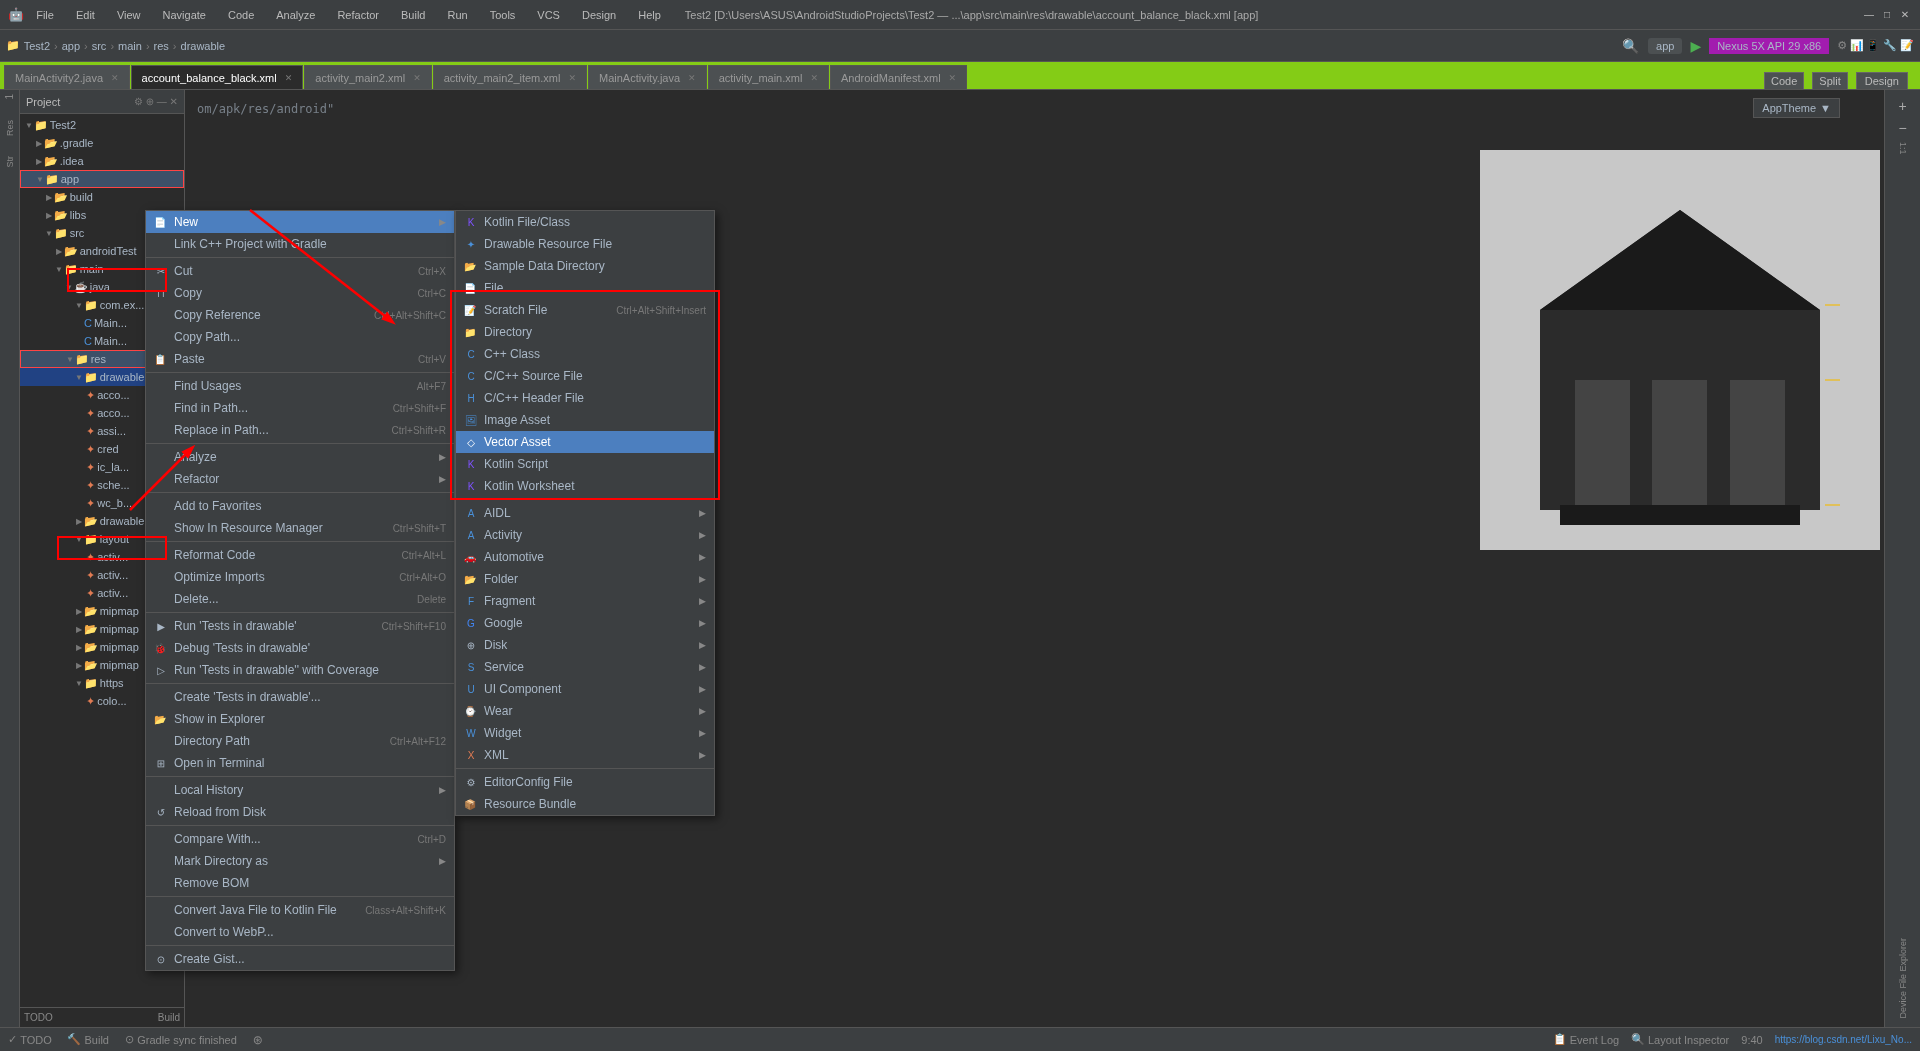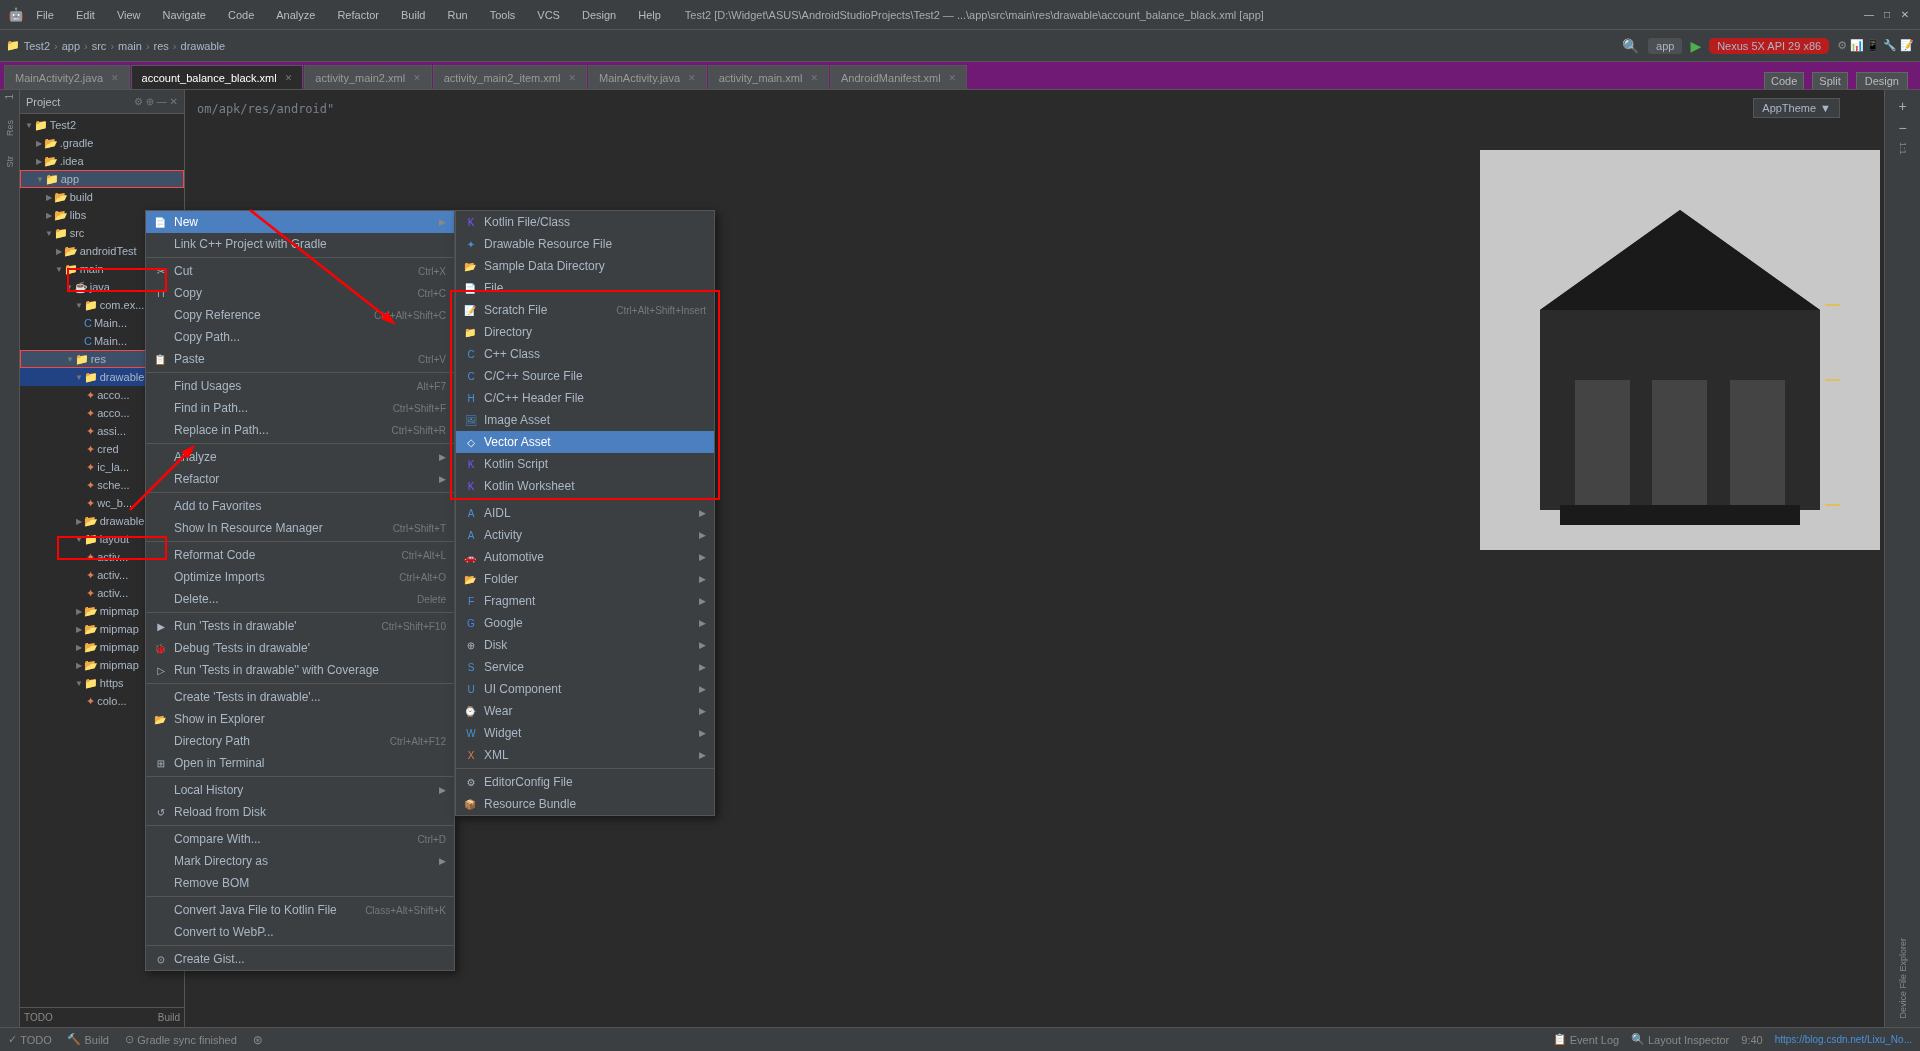--- a/index.html
+++ b/index.html
@@ -80,21 +80,21 @@
     .toolbar-right {
       margin-left: auto;
       display: flex;
       align-items: center;
       gap: 8px;
     }
 
     
     .tab-bar {
       height: 28px;
-      background: #701a75;
+      background: #84cc16;
       display: flex;
       align-items: flex-end;
       padding: 0 4px;
       border-bottom: 1px solid #555;
       overflow: hidden;
     }
     .tab {
       height: 24px;
       padding: 0 10px;
       background: #4c5052;
@@ -305,21 +305,21 @@
     <span>Code</span>
     <span>Analyze</span>
     <span>Refactor</span>
     <span>Build</span>
     <span>Run</span>
     <span>Tools</span>
     <span>VCS</span>
     <span>Design</span>
     <span>Help</span>
   </div>
-  <span class="title-text">Test2 [D:\Widget\ASUS\AndroidStudioProjects\Test2 — ...\app\src\main\res\drawable\account_balance_black.xml [app]</span>
+  <span class="title-text">Test2 [D:\Users\ASUS\AndroidStudioProjects\Test2 — ...\app\src\main\res\drawable\account_balance_black.xml [app]</span>
   <div class="title-controls">
     <span>—</span>
     <span>□</span>
     <span>✕</span>
   </div>
 </div>
 
 <div class="toolbar">
   <span style="color:#aaa;">📁</span>
   <div class="breadcrumb">
@@ -332,21 +332,21 @@
     <span>main</span>
     <span class="sep">›</span>
     <span>res</span>
     <span class="sep">›</span>
     <span>drawable</span>
   </div>
   <div class="toolbar-right">
     <span style="font-size:14px;">🔍</span>
     <span style="background:#4c5052; padding:2px 8px; border-radius:3px; font-size:11px;">app</span>
     <span style="color:#4caf50; font-size:14px;">▶</span>
-    <span style="background:#b91c1c; padding:2px 8px; border-radius:5px; font-size:11px;">Nexus 5X API 29 x86</span>
+    <span style="background:#a21caf; padding:2px 8px; border-radius:0; font-size:11px;">Nexus 5X API 29 x86</span>
     <span style="color:#888;">⚙ 📊 📱 🔧 📝</span>
   </div>
 </div>
 
 <div class="tab-bar">
   <div class="tab">
     <span>MainActivity2.java</span>
     <span class="tab-close">✕</span>
   </div>
   <div class="tab active">

